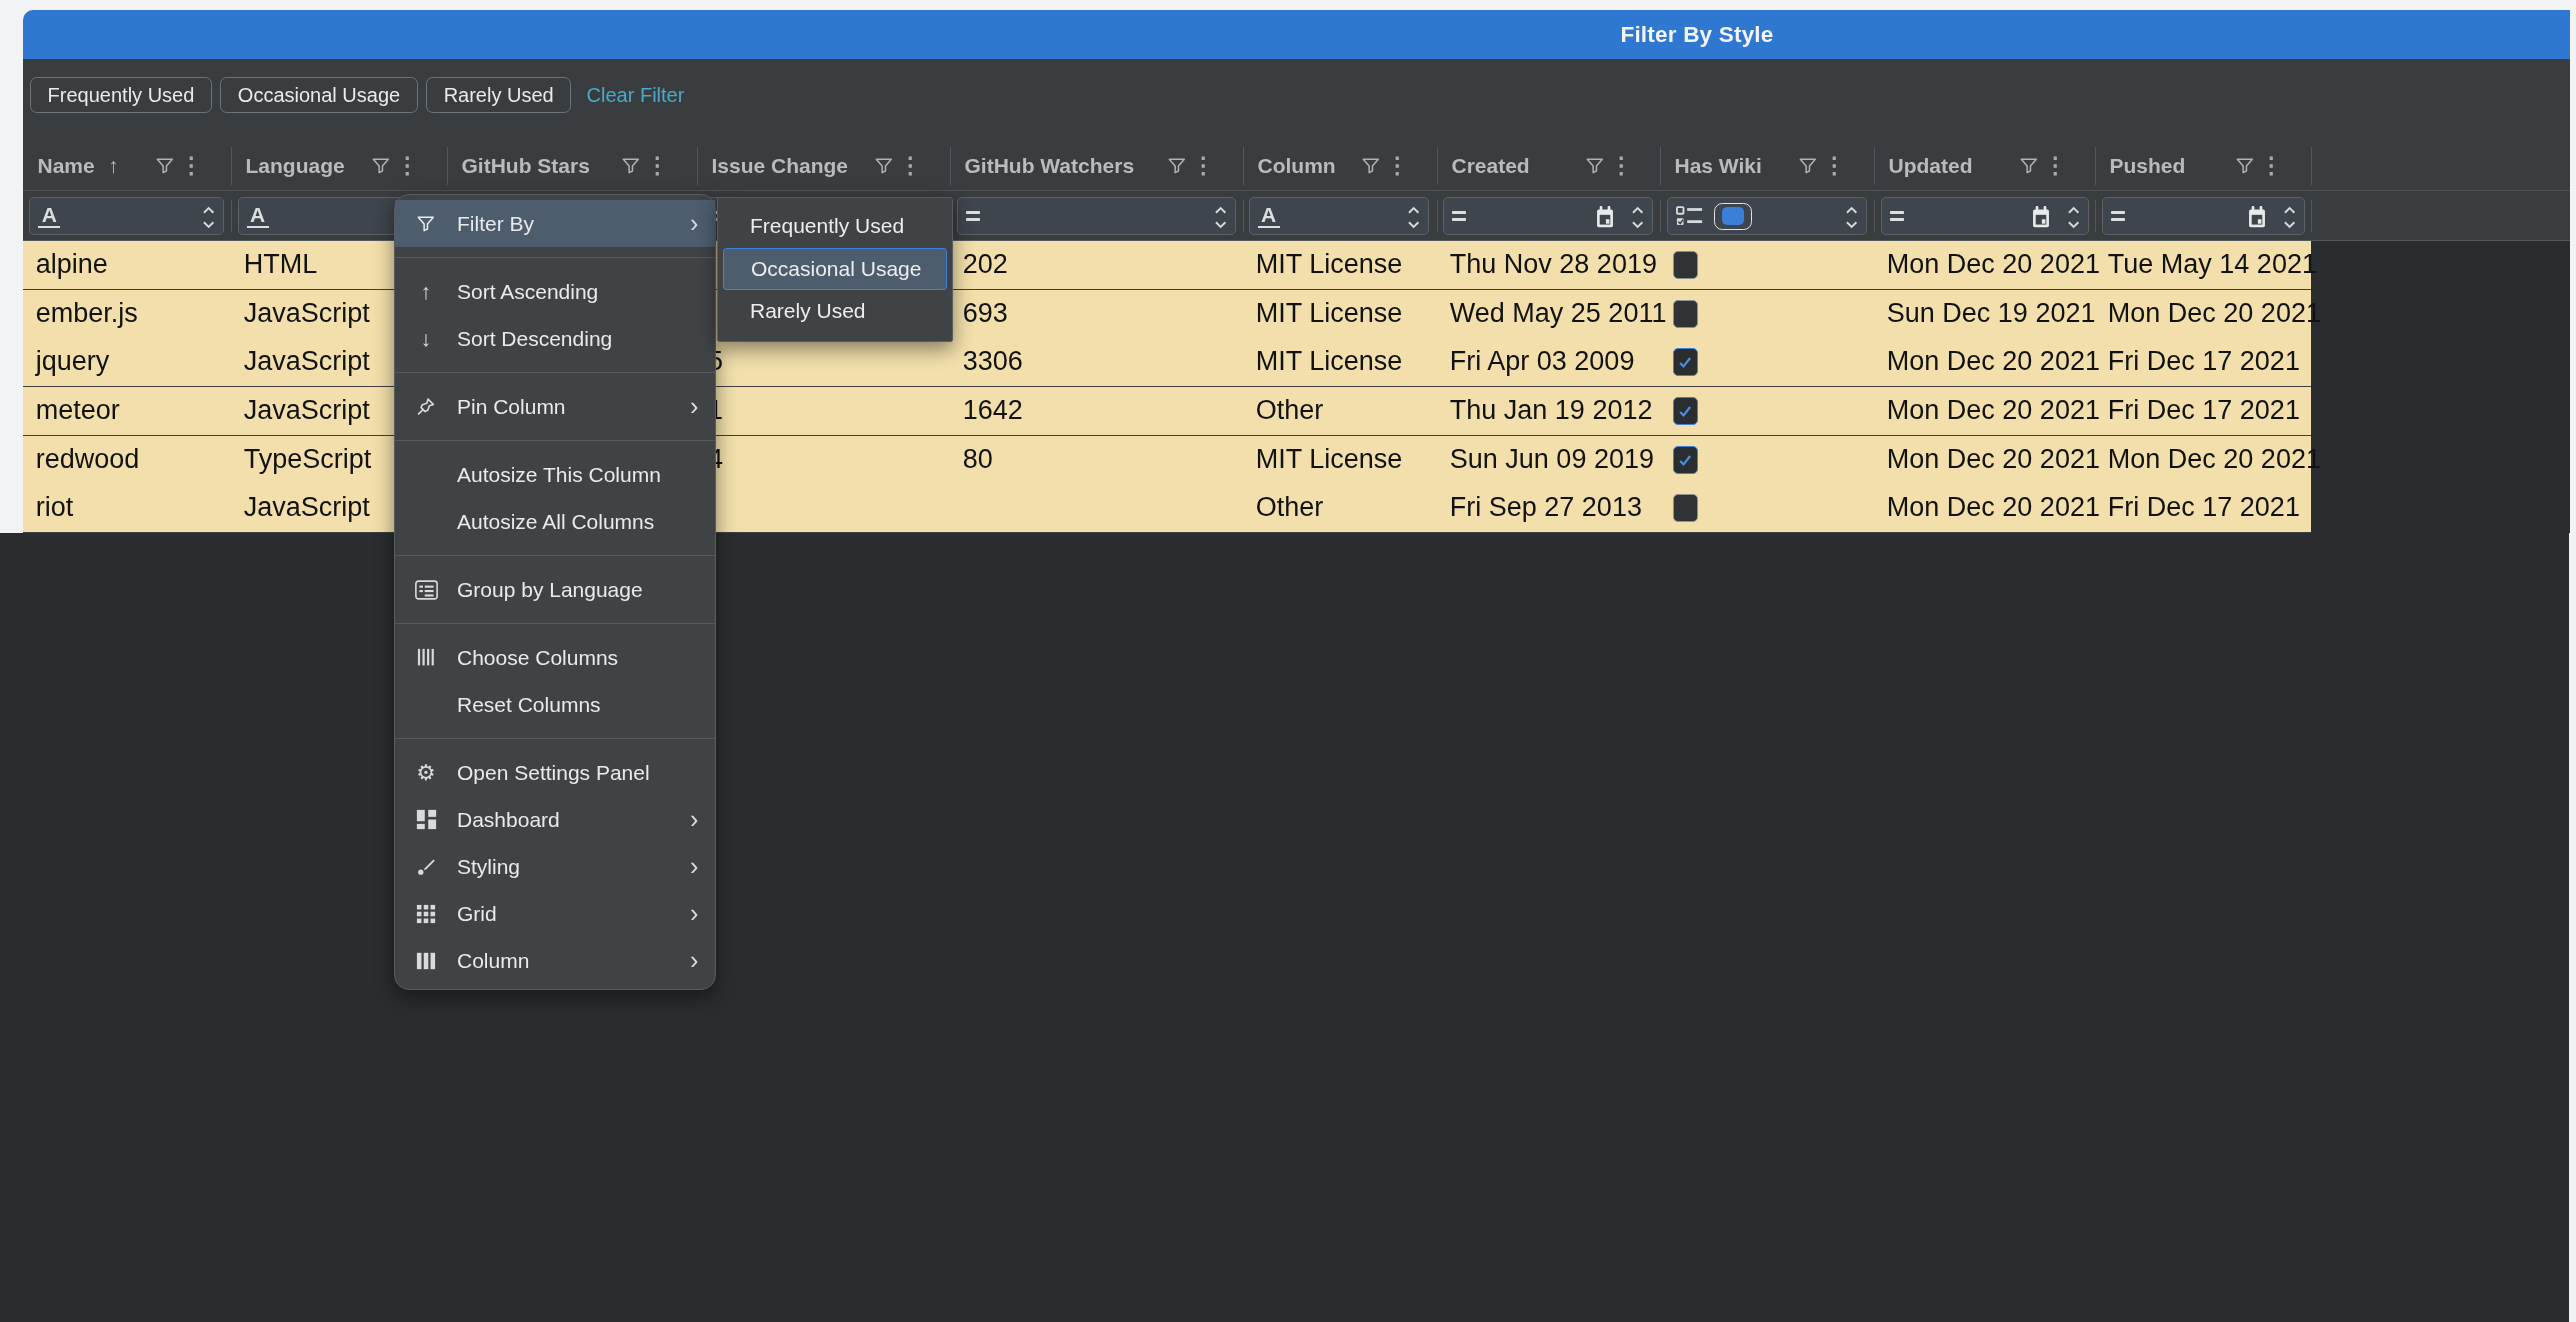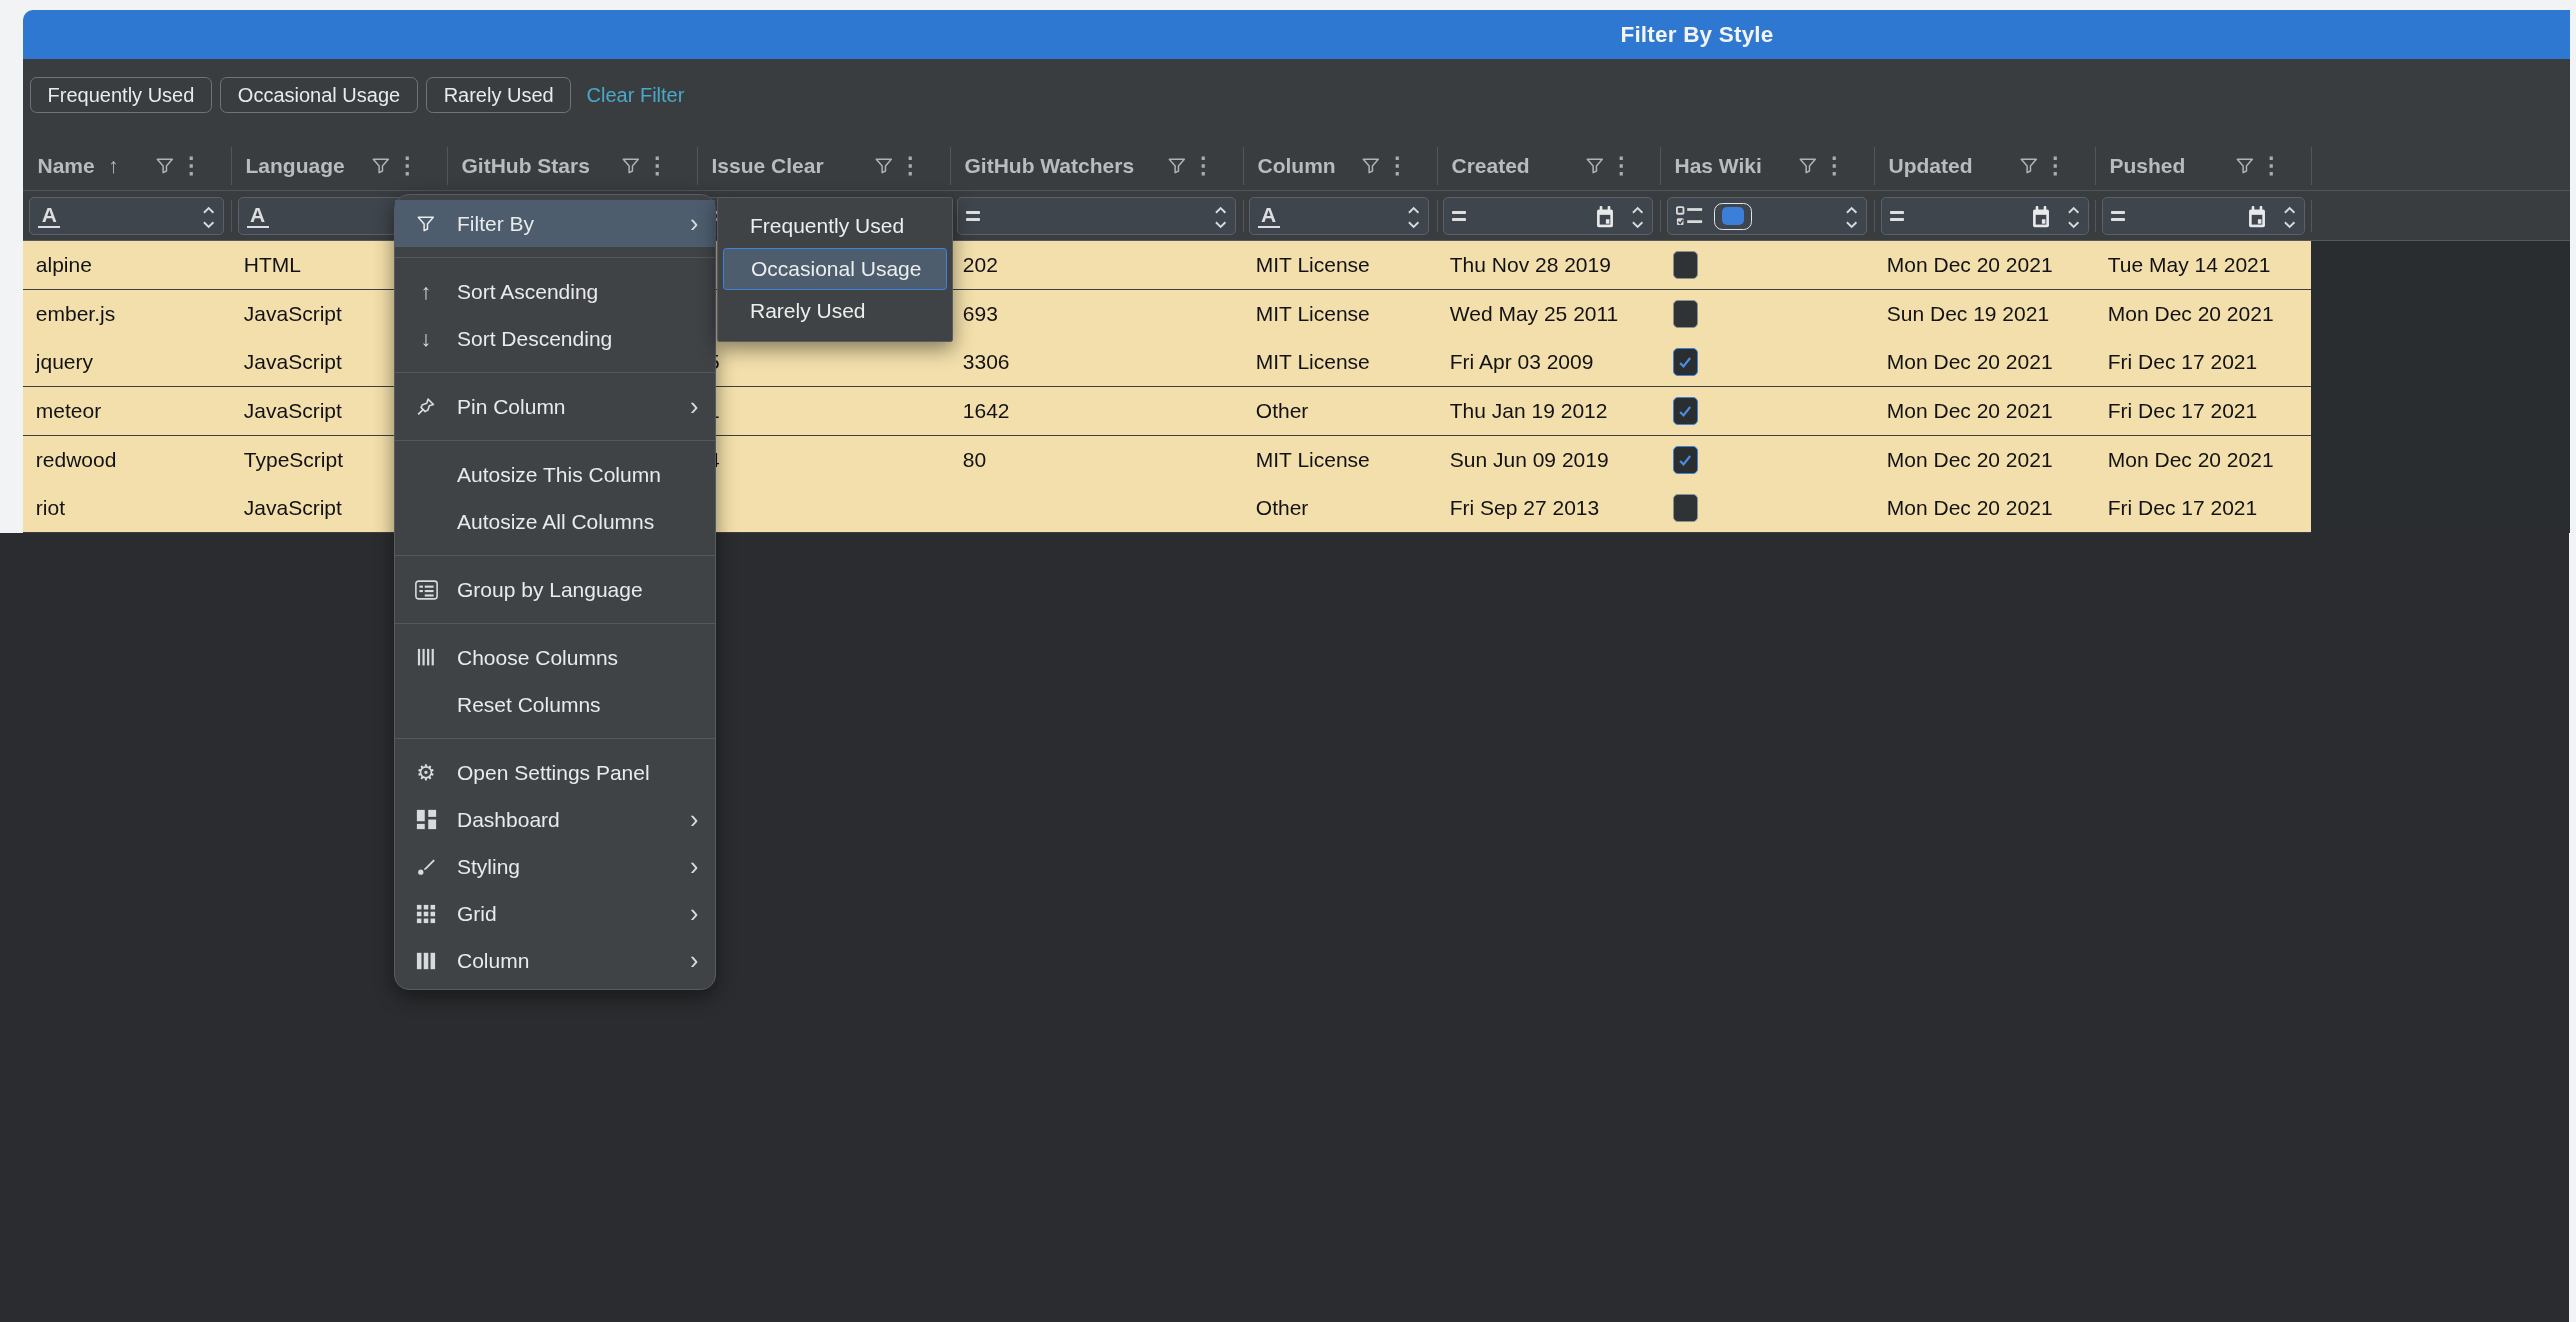--- a/index.html
+++ b/index.html
@@ -56,21 +56,21 @@
   .spinner { position:absolute; right:7.5px; top:6.7px; }
   .cal { position:absolute; right:37px; top:7.5px; }
   .toggle { width:38px; height:27px; border:1.7px solid #e3e4e5; border-radius:8.3px; margin-left:10px;
     display:flex; align-items:center; justify-content:center; }
   .toggle i { display:block; width:21.6px; height:18.3px; background:#3b7fd8; border-radius:5px; }
 
   
   .grow { position:absolute; left:0; width:2288px; height:49px; background:#f2dfab;
     border-bottom:1.7px solid #3c3e40; }
   .grow.r0{top:0}.grow.r1{top:49px}.grow.r2{top:97px}.grow.r3{top:146px}.grow.r4{top:195px}.grow.r5{top:243px}
-  .cell { position:absolute; top:0; height:63px; line-height:47px; color:#121212; font-size:21px;
+  .cell { position:absolute; top:0; height:63px; line-height:47px; color:#121212; font-size:27px;
     white-space:nowrap; padding-left:13.3px; }
   .cell.pnum { padding-left:11.6px; }
   .cbx { position:absolute; top:10px; width:25px; height:28px; border-radius:5px;
     background:#303336; border:1.7px solid #8d9093; margin-left:13.3px;
     display:flex; align-items:center; justify-content:center; }
   .cbx.checked { border-color:#3f82dc; background:#2b2e31; }
   .cbx svg { display:none; }
   .cbx.checked svg { display:block; }
 
   
@@ -142,21 +142,21 @@
         <div class="hdr-cell c2">
           <span class="hdr-label">GitHub Stars</span>
           <span class="hdr-funnel">
               <svg width="21.6" height="20" viewBox="0 0 24 24">
                 <path d="M3 4h18l-7 8v6l-4 2v-8L3 4z" fill="none" stroke="#b0b3b6" stroke-width="1.8" stroke-linejoin="round"></path>
               </svg>
             </span>
           <span class="hdr-more">⋮</span>
         </div>
         <div class="hdr-cell c3">
-          <span class="hdr-label">Issue Clear</span>
+          <span class="hdr-label">Issue Change</span>
           <span class="hdr-funnel">
               <svg width="21.6" height="20" viewBox="0 0 24 24">
                 <path d="M3 4h18l-7 8v6l-4 2v-8L3 4z" fill="none" stroke="#b0b3b6" stroke-width="1.8" stroke-linejoin="round"></path>
               </svg>
             </span>
           <span class="hdr-more">⋮</span>
         </div>
         <div class="hdr-cell c4">
           <span class="hdr-label">GitHub Watchers</span>
           <span class="hdr-funnel">

